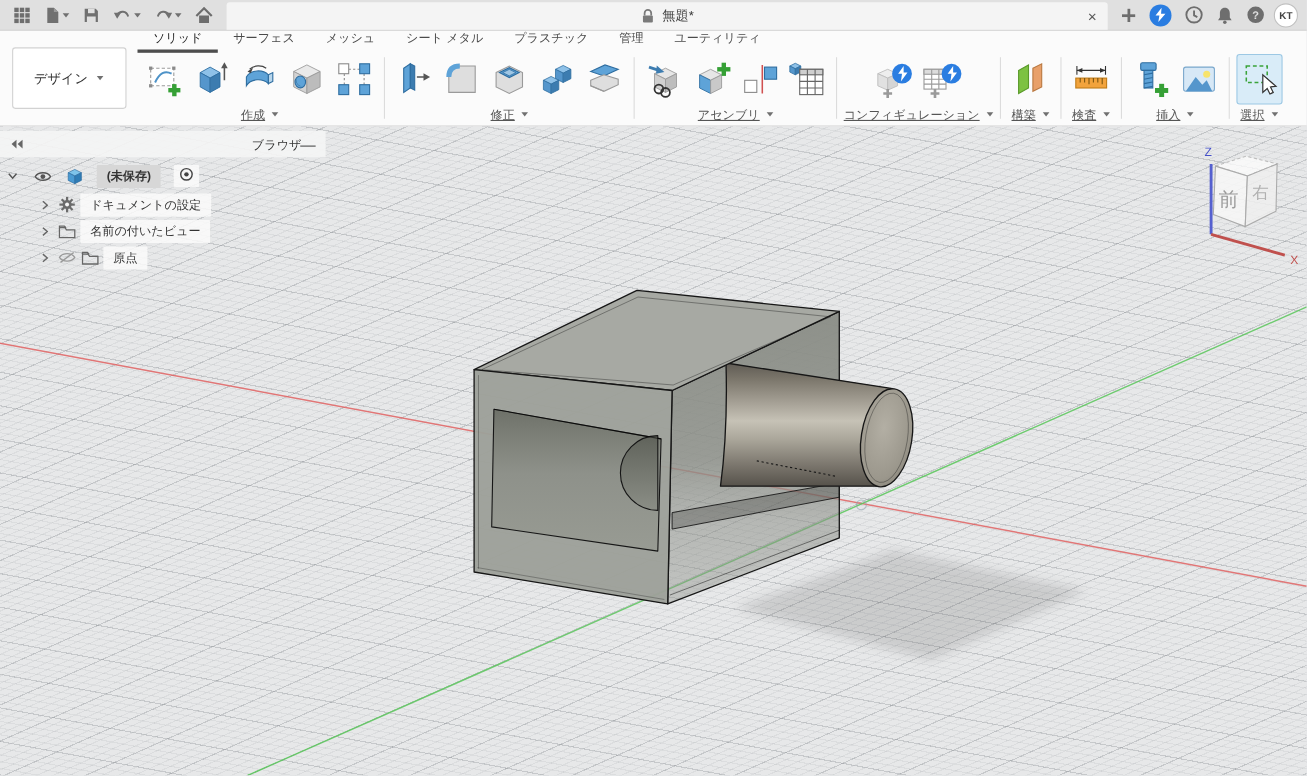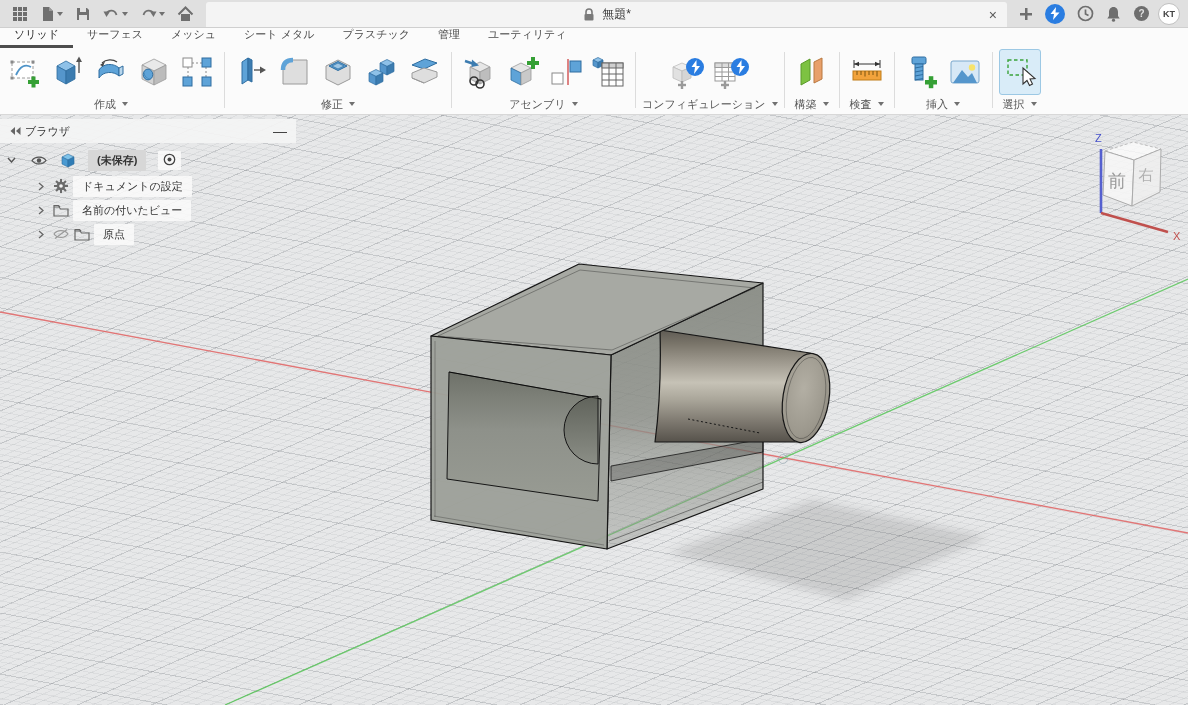--- a/index.html
+++ b/index.html
@@ -1,18 +1,18 @@
 <!DOCTYPE html>
 <html><head>
 <meta charset="utf-8">
 <style>
   * { margin:0; padding:0; box-sizing:border-box; }
   html,body { width:1188px; height:705px; overflow:hidden;
     font-family:"Liberation Sans", sans-serif; background:#e6e7e8; }
-  .app { position:relative; width:1188px; height:705px; }
+  .app { position:relative; width:1188px; height:705px;text-align:right; }
 
   
   .titlebar { position:absolute; top:0; left:0; width:100%; height:28px;
     background:#e0e0e0; display:flex; align-items:stretch; border-bottom:1px solid #cfcfcf; }
   .tb-left, .tb-right { display:flex; align-items:center; gap:4px; padding:0 8px; }
   .tb-btn { display:flex; align-items:center; justify-content:center; height:24px; padding:0 4px; cursor:default; }
   .tb-btn svg { display:block; }
   .caret-dn { width:0; height:0; border-left:3.5px solid transparent; border-right:3.5px solid transparent; border-top:4px solid #707070; margin-left:2px; }
   .doc-tab { flex:1; background:#f4f4f4; display:flex; align-items:center; margin-top:2px;
     border-radius:3px 3px 0 0; padding:0 10px; position:relative; }
@@ -31,21 +31,21 @@
   .ribbon-main { flex:1; display:flex; flex-direction:column; }
   .rtabs { display:flex; gap:0; height:20px; align-items:flex-end; }
   .rtab { font-size:11px; color:#4a4a4a; padding:2px 14px 3px; border-bottom:3px solid transparent; white-space:nowrap; }
   .rtab.active { color:#222; border-bottom-color:#4d4d4d; }
   .groups { flex:1; display:flex; align-items:stretch; }
   .vsep { width:1px; background:#dcdcdc; margin:4px 2px 6px; }
   .grp { display:flex; flex-direction:column; align-items:center; padding:0 4px; }
   .grp-icons { display:flex; align-items:center; height:48px; gap:1px; }
   .tool { width:42px; height:46px; display:flex; align-items:center; justify-content:center; border-radius:3px; }
   .tool.selected { background:#d9ecf8; border:1px solid #9cc8e4; }
-  .grp-label { height:16px; display:flex; align-items:center; gap:4px; font-size:11px; color:#555; white-space:nowrap; }
+  .grp-label { height:16px; display:flex; align-items:center; gap:4px; font-size:11px; color:#555; white-space:nowrap;text-decoration:underline; }
 
   
   .viewport { position:absolute; top:115px; left:0; width:1188px; height:590px;
     background-color:#e7e8e9;
     background-image:
       repeating-linear-gradient(10.5deg, rgba(100,106,112,0.18) 0 1px, transparent 1px 30px),
       repeating-linear-gradient(156deg,  rgba(100,106,112,0.18) 0 1px, transparent 1px 30px),
       repeating-linear-gradient(10.5deg, rgba(120,126,132,0.10) 0 1px, transparent 1px 6px),
       repeating-linear-gradient(156deg,  rgba(120,126,132,0.10) 0 1px, transparent 1px 6px);
   }
@@ -176,20 +176,26 @@
         <svg width="17" height="17" viewBox="0 0 17 17">
           <circle cx="8.5" cy="8.5" r="7.5" fill="#6e6e6e"></circle>
           <text x="8.5" y="12" font-size="10" font-weight="bold" fill="#e0e0e0" text-anchor="middle">?</text>
         </svg>
       </div>
       <div class="avatar">KT</div>
     </div>
   </div>
 
   <div class="ribbon">
+    <div class="workspace">
+      <div class="workspace-btn">
+        <span>デザイン</span>
+        <span class="caret-dn"></span>
+      </div>
+    </div>
     <div class="ribbon-main">
       <div class="rtabs">
         <div class="rtab active">ソリッド</div>
         <div class="rtab">サーフェス</div>
         <div class="rtab">メッシュ</div>
         <div class="rtab">シート メタル</div>
         <div class="rtab">プラスチック</div>
         <div class="rtab">管理</div>
         <div class="rtab">ユーティリティ</div>
       </div>

